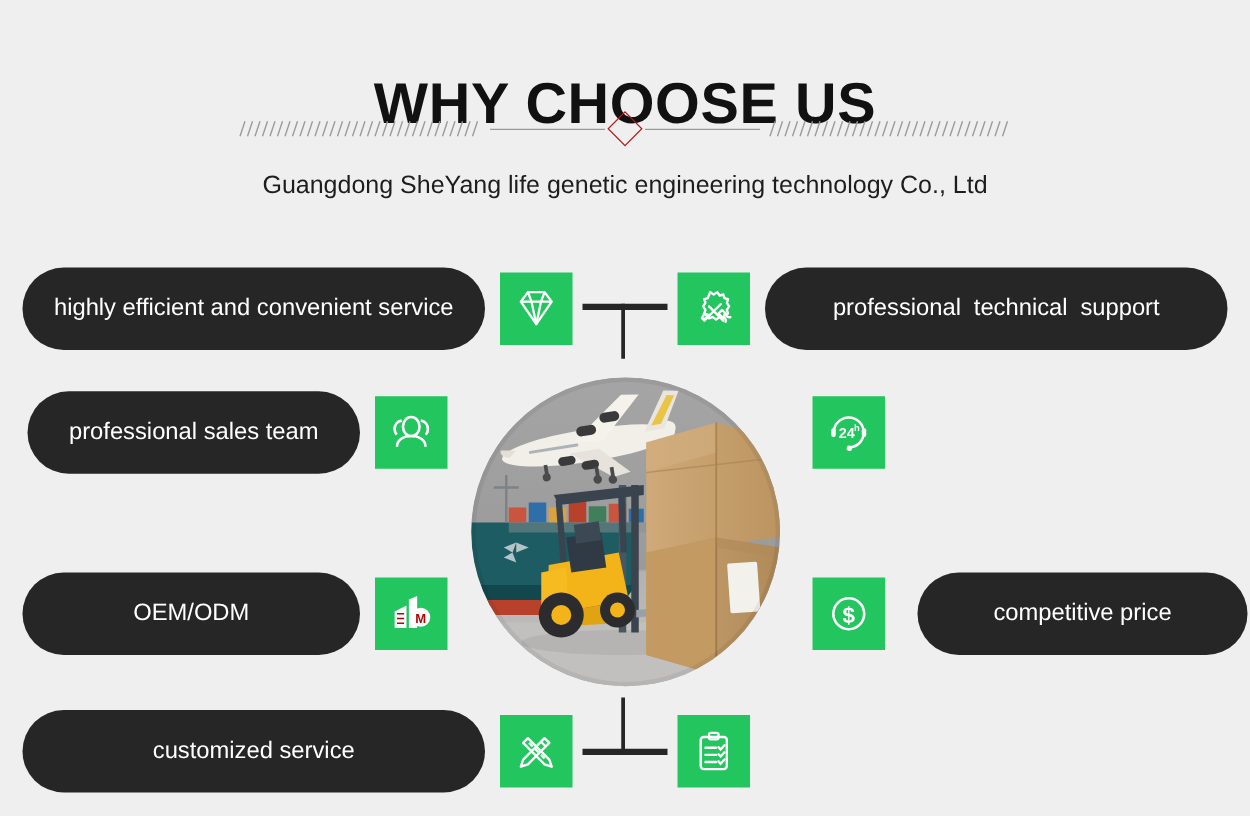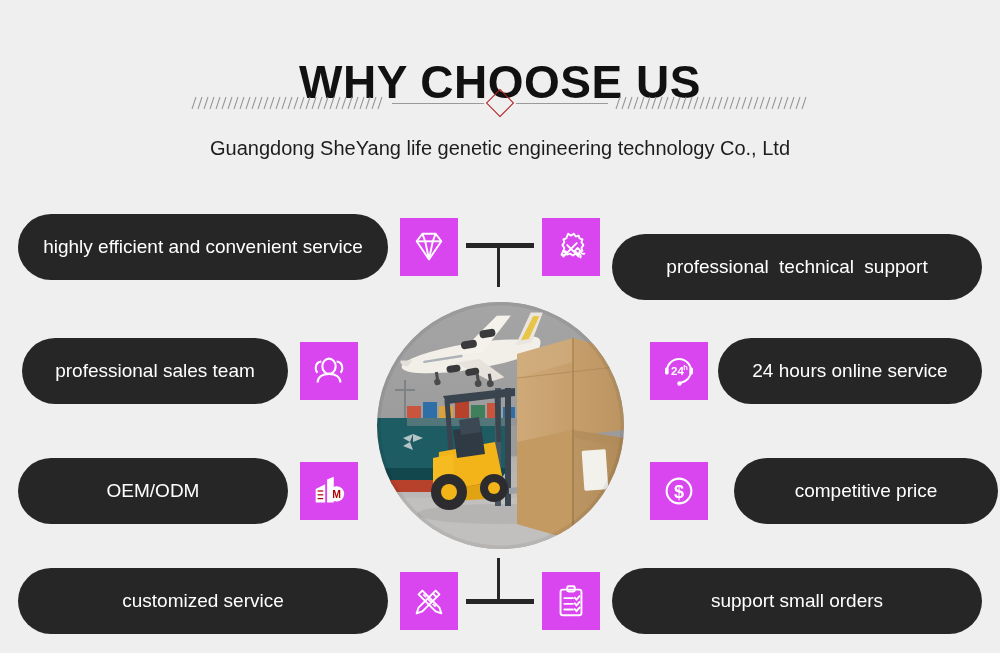--- a/index.html
+++ b/index.html
@@ -29,35 +29,35 @@
     transform: rotate(45deg); background: transparent;
   }
   .subtitle {
     position: absolute; left: 0; top: 133px; width: 1000px;
     text-align: center; font-size: 20px; color: #1d1d1d; line-height: 30px;
   }
 
   
   .row { position: absolute; left: 0; width: 1000px; height: 66px; }
   .row1 { top: 214px; }
-  .row2 { top: 338px; }
+  .row2 { top: 313px; }
   .row3 { top: 458px; }
   .row4 { top: 568px; padding-left: 15px; }
 
   .pill {
     position: absolute; height: 100%;
     background: #262626; border-radius: 34px;
     display: flex; align-items: center; justify-content: center;
     color: #fff; font-size: 19px; white-space: nowrap;
   }
-  .pill.wide-words { word-spacing: 5px; margin-top: 20px; }
+  .pill.wide-words { word-spacing: 5px; }
 
   .sq {
     position: absolute; width: 58px; height: 58px; top: 4px;
-    background: #d946ef;
+    background: #22c55e;
     display: flex; align-items: center; justify-content: center;
   }
   .sq svg { display: block; }
 
   
   .conn { position: absolute; background: #262626; }
 
   
   .photo {
     position: absolute; left: 377px; top: 302px;
@@ -212,23 +212,20 @@
           <path d="M32 20 a12 12 0 0 1 -10 11.8"></path>
         </g>
         <rect x="6" y="16.5" width="3.6" height="7" rx="1.6" fill="#fff"></rect>
         <rect x="30.4" y="16.5" width="3.6" height="7" rx="1.6" fill="#fff"></rect>
         <circle cx="20.5" cy="32.5" r="2.2" fill="#fff"></circle>
         <text x="18.5" y="24" font-family="Liberation Sans, sans-serif" font-size="11.5" font-weight="bold" fill="#fff" text-anchor="middle">24</text>
         <text x="26.5" y="19" font-family="Liberation Sans, sans-serif" font-size="7.5" font-weight="bold" fill="#fff" text-anchor="middle">h</text>
       </svg>
     </div>
 
-    <div class="pill" style="left:718px; width:264px;">
-      <span>24 hours online service</span>
-    </div>
   </div>
 
   <div class="row row3">
     <div class="pill" style="left:18px; width:270px;">
       <span>OEM/ODM</span>
     </div>
 
     <div class="sq" style="left:300px;">
       <svg width="38" height="38" viewBox="0 0 40 40">
         <g fill="#fff">
@@ -288,23 +285,20 @@
           <line x1="13" y1="17" x2="22" y2="17"></line>
           <line x1="13" y1="23" x2="22" y2="23"></line>
           <line x1="13" y1="29" x2="22" y2="29"></line>
           <path d="M24 16.5 l1.8 2 3.2 -3.6"></path>
           <path d="M24 22.5 l1.8 2 3.2 -3.6"></path>
           <path d="M24 28.5 l1.8 2 3.2 -3.6"></path>
         </g>
       </svg>
     </div>
 
-    <div class="pill" style="left:612px; width:370px;">
-      <span>support small orders</span>
-    </div>
   </div>
 
   <div class="photo">
     <svg width="247" height="247" viewBox="0 0 247 247">
       <defs>
         <clipPath id="circ">
             <circle cx="123.5" cy="123.5" r="123.5"></circle>
           </clipPath>
         <linearGradient id="bg" x1="0" y1="0" x2="0" y2="1">
           <stop offset="0" stop-color="#a5a5a5"></stop>

